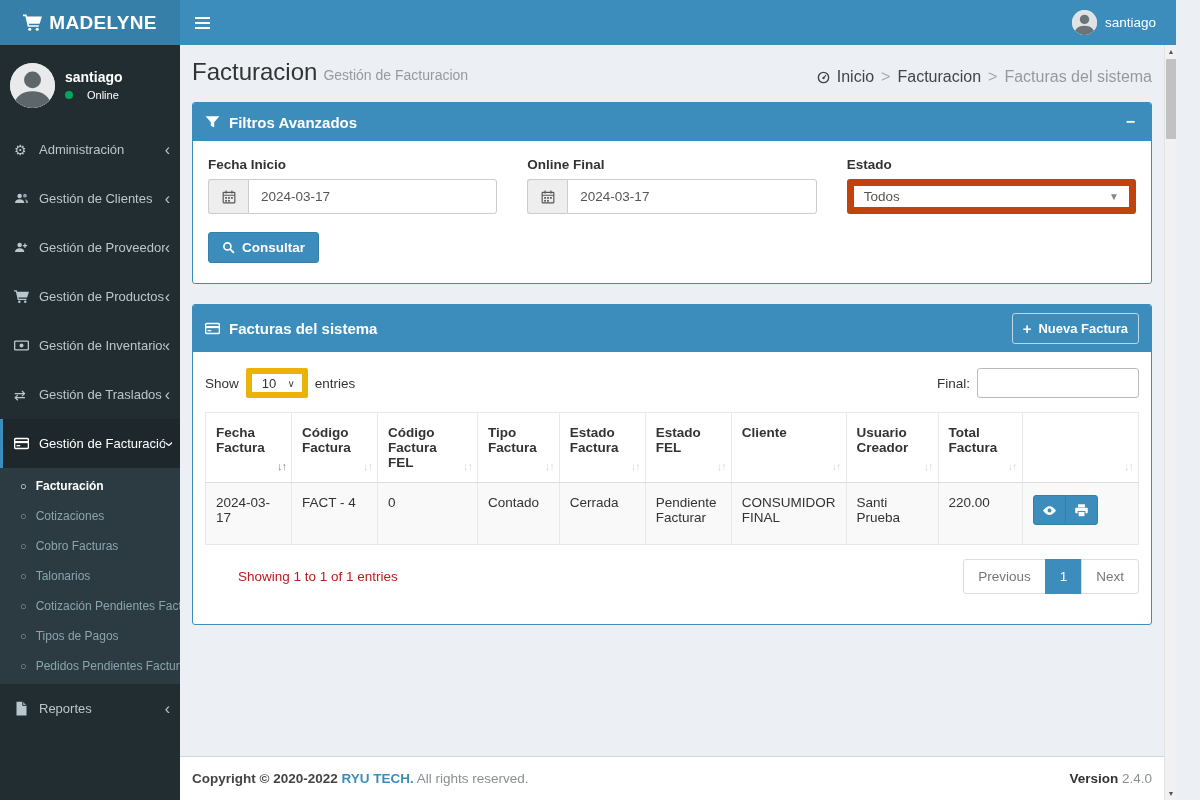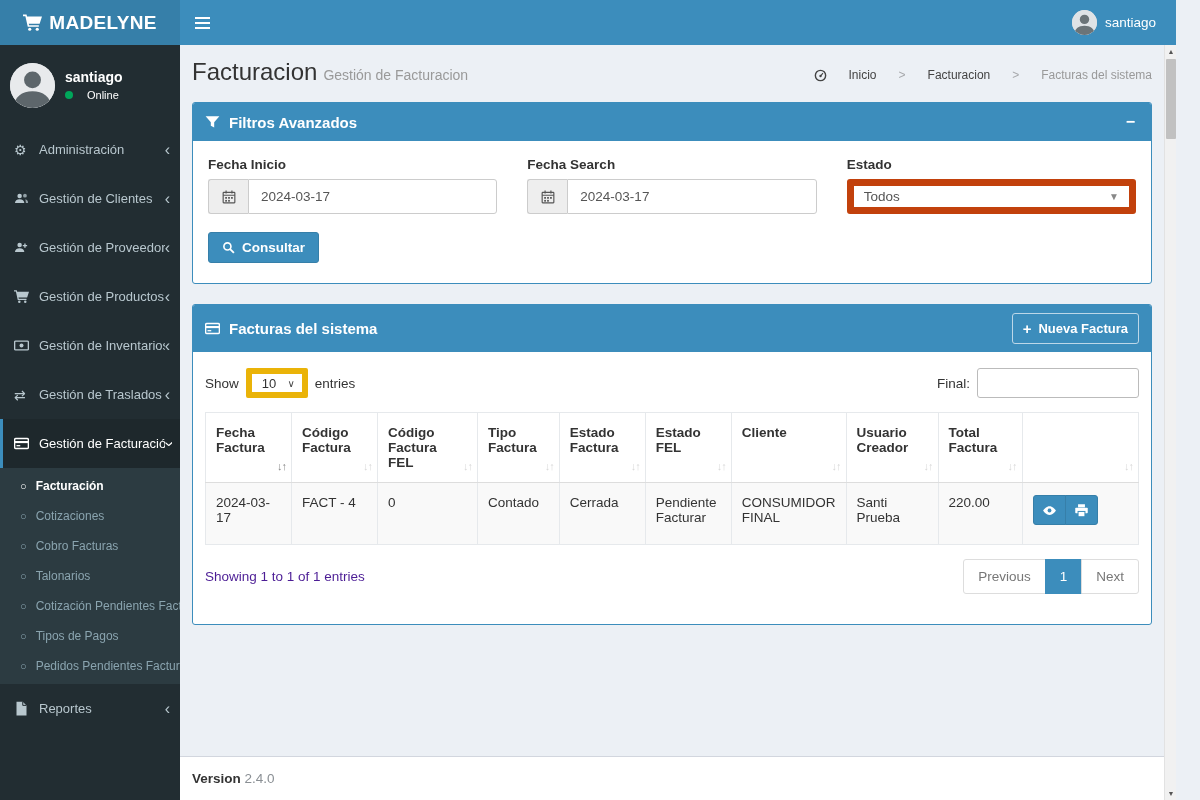--- a/index.html
+++ b/index.html
@@ -37,21 +37,21 @@
   .submenu { background:#2c3b41; padding:3px 0; }
   .submenu-item { display:flex; align-items:center; gap:9px; padding:8px 4px 8px 20px; font-size:12px; color:#8aa4af; cursor:pointer; white-space:nowrap; }
   .submenu-item .circle { font-size:11px; }
   .submenu-item.active { color:#fff; font-weight:bold; }
 
   
   .content-wrapper { flex:1; position:relative; display:flex; flex-direction:column; background:#ecf0f5; padding-right:12px; min-width:0; }
   .content-header { padding:13px 12px 8px 12px; display:flex; justify-content:space-between; align-items:flex-start; }
   .page-title { font-size:24px; font-weight:normal; color:#333; }
   .page-subtitle { font-size:14px; color:#999; font-weight:normal; margin-left:6px; }
-  .breadcrumb { display:flex; align-items:center; gap:22px; font-size:12px; color:#444; margin-top:10px; }
+  .breadcrumb { display:flex; align-items:center; gap:7px; font-size:16px; color:#444; margin-top:10px; }
   .breadcrumb svg { width:13px; height:13px; }
   .bc-sep { color:#a6a8ab; }
   .bc-link { cursor:pointer; }
   .bc-active { color:#999; }
 
   .panel { margin:8px 12px 12px 12px; background:#fff; border:1px solid #3c8dbc; border-radius:3px; }
   .panel-heading { background:#3c8dbc; color:#fff; padding:9px 12px; border-radius:2px 2px 0 0; display:flex; align-items:center; }
   .panel-title { font-size:15px; font-weight:bold; display:flex; align-items:center; gap:9px; }
   .panel-title svg { width:15px; height:15px; }
   .collapse-btn { margin-left:auto; background:none; border:none; color:#fff; font-size:16px; font-weight:bold; cursor:pointer; line-height:1; padding:2px 4px; }
@@ -89,21 +89,21 @@
   .dt tbody tr { background:#f9f9f9; }
   .dt td { padding-top:12px; padding-bottom:12px; height:62px; }
   .col1{width:86px}.col2{width:86px}.col3{width:100px}.col4{width:80px}.col5{width:86px}.col6{width:86px}.col7{width:96px}.col8{width:92px}.col9{width:84px}
   .btn-group { display:inline-flex; }
   .btn-act { width:33px; height:30px; background:#3c8dbc; border:1px solid #367fa9; display:inline-flex; align-items:center; justify-content:center; cursor:pointer; }
   .btn-act svg { width:15px; height:15px; }
   .btn-act:first-child { border-radius:3px 0 0 3px; }
   .btn-act:last-child { border-radius:0 3px 3px 0; margin-left:-1px; }
 
   .table-footer { display:flex; justify-content:space-between; align-items:center; margin-top:14px; }
-  .dt-info { font-size:13.5px; color:#4c1d95; }
+  .dt-info { font-size:13.5px; color:#b91c1c;margin-left:33px; }
   .pagination { display:inline-flex; }
   .page-btn { border:1px solid #ddd; background:#fff; color:#777; font-size:13.5px; padding:9px 14px; margin-left:-1px; cursor:pointer; font-family:"Liberation Sans",sans-serif; }
   .page-btn.first { border-radius:3px 0 0 3px; margin-left:0; }
   .page-btn.last { border-radius:0 3px 3px 0; }
   .page-btn.active { background:#3c8dbc; border-color:#3c8dbc; color:#fff; }
 
   .main-footer { margin-top:auto; background:#fff; border-top:1px solid #d2d6de; padding:14px 12px; display:flex; justify-content:space-between; font-size:13.5px; color:#444; }
   .ft-bold { font-weight:bold; }
   .ft-link { color:#3c8dbc; font-weight:bold; cursor:pointer; }
   .ft-muted { color:#8a8f94; }
@@ -322,21 +322,21 @@
                       <rect x="10.5" y="12" width="3" height="3"></rect>
                       <rect x="15.5" y="12" width="3" height="3"></rect>
                       <rect x="5.5" y="17" width="3" height="3"></rect>
                       <rect x="10.5" y="17" width="3" height="3"></rect>
                     </svg>
                 </span>
                 <input class="ig-input" type="text" value="2024-03-17" style="">
               </div>
             </div>
             <div class="field">
-              <label>Fecha Search</label>
+              <label>Online Final</label>
               <div class="input-group">
                 <span class="ig-addon">
                   <svg viewBox="0 0 24 24" fill="#555">
                       <rect x="2" y="4" width="20" height="18" rx="1" fill="none" stroke="#555" stroke-width="2"></rect>
                       <path d="M7 1v5M17 1v5M2 9h20" stroke="#555" stroke-width="2" fill="none"></path>
                       <rect x="5.5" y="12" width="3" height="3"></rect>
                       <rect x="10.5" y="12" width="3" height="3"></rect>
                       <rect x="15.5" y="12" width="3" height="3"></rect>
                       <rect x="5.5" y="17" width="3" height="3"></rect>
                       <rect x="10.5" y="17" width="3" height="3"></rect>
@@ -448,20 +448,25 @@
               <button class="page-btn first">Previous</button>
               <button class="page-btn active">1</button>
               <button class="page-btn last">Next</button>
             </span>
           </div>
 
         </div>
       </section>
 
       <footer class="main-footer">
+        <div>
+          <span class="ft-bold">Copyright © 2020-2022</span>
+          <span class="ft-link">RYU TECH.</span>
+          <span class="ft-muted">All rights reserved.</span>
+        </div>
         <div class="ft-version">
           <b>Version</b> <span>2.4.0</span>
         </div>
       </footer>
 
       <div class="scrollbar">
         <span class="sb-arrow up">▲</span>
         <span class="sb-thumb"></span>
         <span class="sb-arrow down">▼</span>
       </div>

